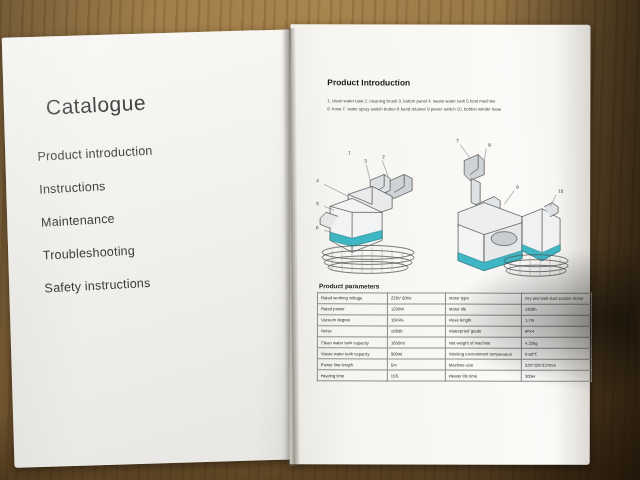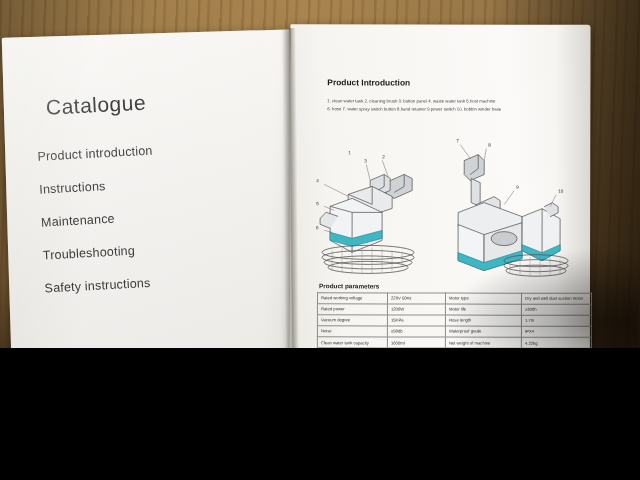--- a/index.html
+++ b/index.html
@@ -9,21 +9,21 @@
   }
   body {
     width: 640px;
     height: 480px;
     overflow: hidden;
     font-family: "Liberation Sans", sans-serif;
   }
   #scene {
     position: relative;
     width: 640px;
-    height: 348px;
+    height: 480px;
     background: #9a7b52;
     overflow: hidden;
   }
   
   .desk {
     position: absolute;
     inset: 0;
     background:
       linear-gradient(100deg, rgba(0,0,0,0.30) 0%, rgba(0,0,0,0.04) 22%, rgba(0,0,0,0.0) 45%, rgba(0,0,0,0.10) 70%, rgba(0,0,0,0.42) 100%),
       repeating-linear-gradient(92deg,

